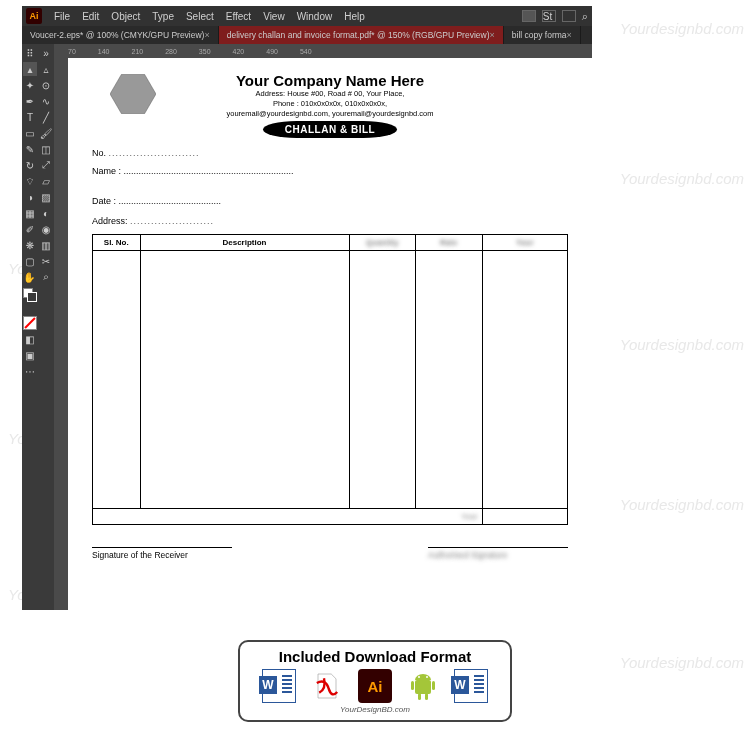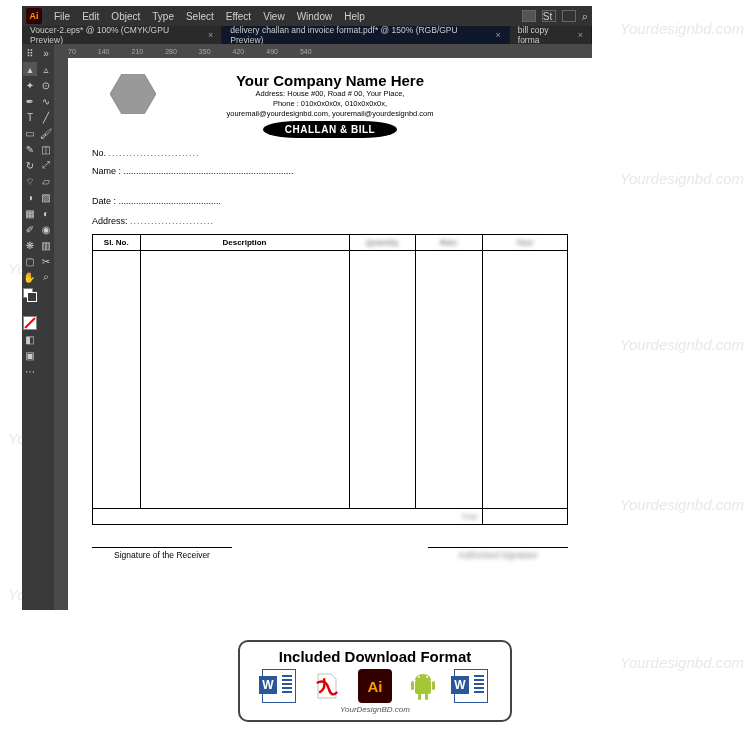--- a/index.html
+++ b/index.html
@@ -6,22 +6,22 @@
 body { width:750px; height:750px; background:#fff; position:relative; overflow:hidden; }
 
 .wm { position:absolute; color:#e8e8e8; font-size:15px; font-style:italic; z-index:0; pointer-events:none; }
 
 .ai-window { position:absolute; left:22px; top:6px; width:570px; background:#323232; z-index:5; }
 .ai-menubar { height:20px; background:#323232; display:flex; align-items:center; padding:0 4px; gap:12px; font-size:10px; color:#d0d0d0; }
 .ai-logo { width:16px; height:16px; background:#310000; color:#ff9a00; font-weight:bold; font-size:9px; display:flex; align-items:center; justify-content:center; border-radius:2px; }
 .ai-menuright { margin-left:auto; display:flex; gap:6px; align-items:center; }
 .mr-box { width:14px; height:12px; border:1px solid #666; }
 .ai-tabs { height:18px; background:#2a2a2a; display:flex; font-size:8.5px; color:#ccc; }
-.ai-tab { padding:2px 8px; display:flex; align-items:center; gap:6px; border-right:1px solid #1a1a1a; }
-.ai-tab.active { background:#0f172a; }
+.ai-tab { padding:2px 8px; display:flex; align-items:center; gap:0; border-right:1px solid #1a1a1a; }
+.ai-tab.active { background:#7f1d1d; }
 .tab-x { font-size:9px; color:#999; }
 .ai-body { display:flex; }
 .toolcol { width:16px; background:#3a3a3a; display:flex; flex-direction:column; padding:2px 0; gap:2px; }
 .tool { width:14px; height:14px; margin:0 auto; display:flex; align-items:center; justify-content:center; font-size:10px; color:#ccc; cursor:pointer; }
 .tool.active { background:#555; }
 .color-swatch { width:14px; height:14px; margin:2px auto 0; position:relative; }
 .sw-fill { position:absolute; width:10px; height:10px; background:#fff; border:1px solid #888; }
 .sw-stroke { position:absolute; width:10px; height:10px; left:4px; top:4px; border:1px solid #fff; background:#3a3a3a; }
 .sw-none { width:14px; height:14px; margin:2px auto 0 auto; background:#fff; position:relative; border:1px solid #888;}
 .sw-none:after{content:'';position:absolute;left:-1px;top:5px;width:14px;height:2px;background:red;transform:rotate(-45deg);}
@@ -45,21 +45,21 @@
 
 .itable { border:1px solid #000; border-collapse:collapse; width:100%; margin-top:8px; font-size:8px; }
 .itable th, .itable td { border:1px solid #000; padding:2px 4px;margin-top:48px; }
 .itable th { height:16px; }
 .itable th.blur, .itable td.blur { color:transparent; text-shadow:0 0 4px #777; }
 .itable .tall td { height:258px; vertical-align:top; }
 .itable .tot td { height:16px; }
 .itable .tot .lbl { text-align:right; border-left:none; border-top:1px solid #000;}
 
 .sig-row { display:flex; justify-content:space-between; margin-top:22px; font-size:8.5px; }
-.sig { border-top:1px solid #000; padding-top:2px; width:140px;text-align:center; }
+.sig { border-top:1px solid #000; padding-top:2px; width:140px; }
 .sig.blur { color:transparent; text-shadow:0 0 4px #777; }
 
 .dl-box { position:absolute; left:238px; top:640px; width:274px; border:2px solid #444; border-radius:10px; background:#fff; z-index:10; text-align:center; padding:6px 8px; }
 .dl-title { font-weight:bold; font-size:15px; margin-bottom:4px; }
 .dl-icons { display:flex; justify-content:center; gap:14px; align-items:center; margin-bottom:2px;}
 .dl-ic { width:34px; height:34px; position:relative; }
 .word-ic { background:#fff; border:1px solid #2b579a; }
 .word-ic:before { content:'W'; position:absolute; left:-4px; top:6px; width:18px; height:18px; background:#2b579a; color:#fff; font-weight:bold; font-size:12px; display:flex; align-items:center; justify-content:center; }
 .word-ic:after { content:''; position:absolute; right:3px; top:5px; width:10px; height:2px; background:#2b579a; box-shadow:0 4px 0 #2b579a,0 8px 0 #2b579a,0 12px 0 #2b579a,0 16px 0 #2b579a;}
 .pdf-ic { display:flex; flex-direction:column; align-items:center; justify-content:center; }

